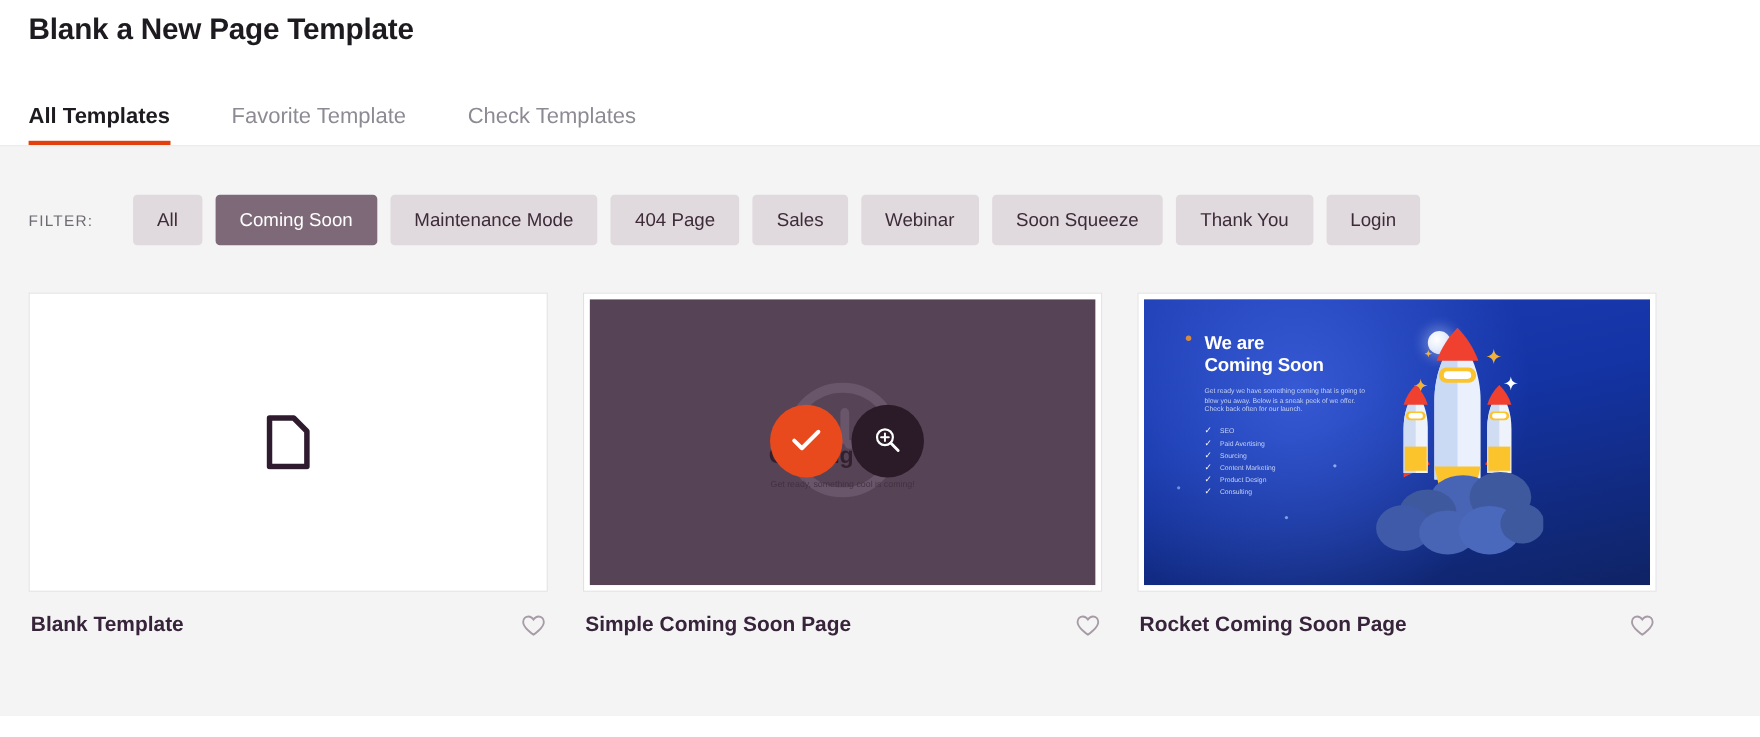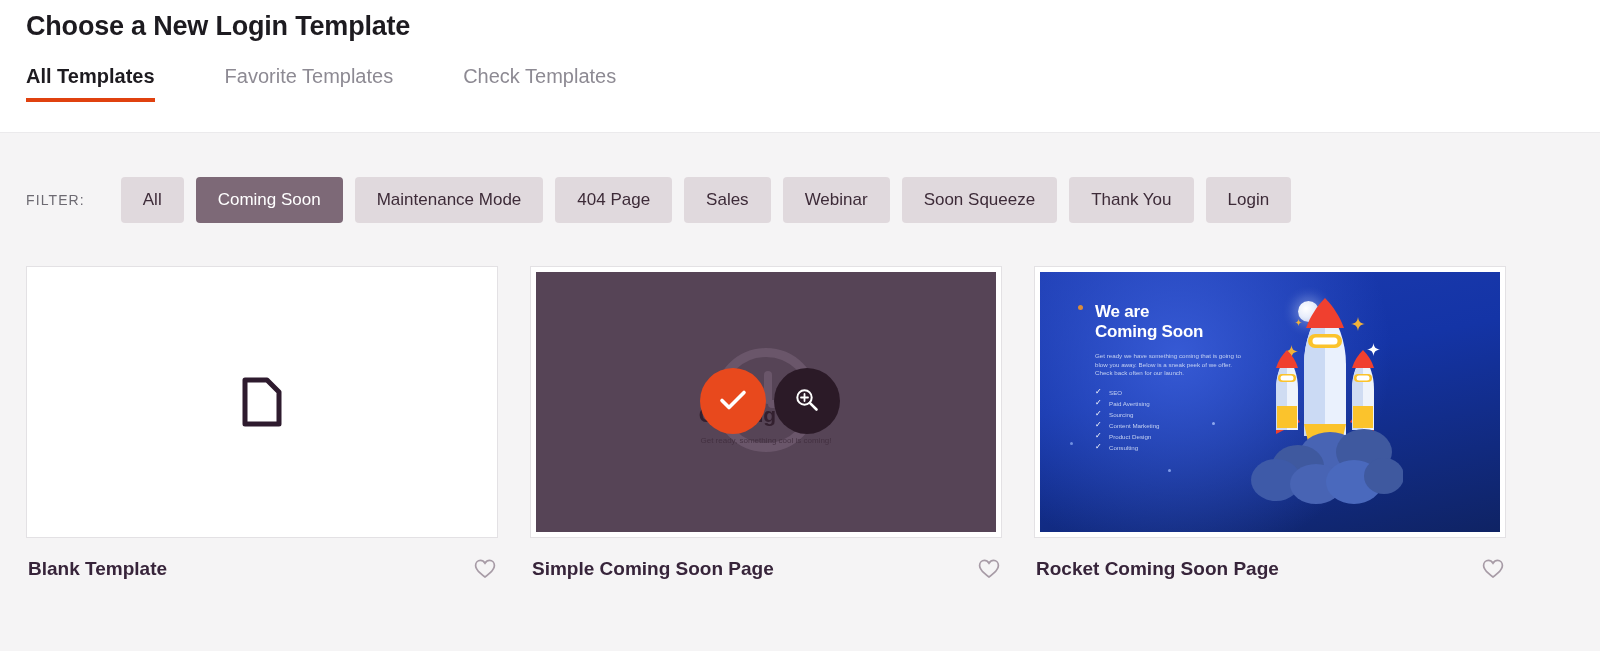--- a/index.html
+++ b/index.html
@@ -19,22 +19,22 @@
     font-size: 27px;
     font-weight: bold;
     color: #1d1b20;
     letter-spacing: -0.2px;
     padding-top: 6px;
     margin: 0;
     line-height: 40px;
   }
   .tabs {
     display: flex;
-    align-items: flex-start;
-    gap: 70px;
+    align-items: flex-end;
+    gap: 56px;
     height: 68px;
     margin-top: 18px;
     position: relative;
   }
   .tab {
     font-size: 20px;
     color: #8d8a93;
     padding-bottom: 14px;
     cursor: pointer;
     position: relative;
@@ -242,28 +242,28 @@
     top: 29px; left: 258px;
     box-shadow: 0 0 11px 5px rgba(220,232,255,.3);
   }
   .star { position: absolute; border-radius: 50%; }
   .sparkle { position: absolute; }
 </style>
 </head>
 <body>
 
 <div class="header">
-  <h1 class="page-title">Choose a New Login Template</h1>
+  <h1 class="page-title">Blank a New Page Template</h1>
 
   <div class="tabs">
     <div class="tab active">
       <span>All Templates</span>
     </div>
     <div class="tab">
-      <span>Favorite Templates</span>
+      <span>Favorite Template</span>
     </div>
     <div class="tab">
       <span>Check Templates</span>
     </div>
   </div>
 </div>
 
 <div class="content">
 
   <div class="filter-bar">

